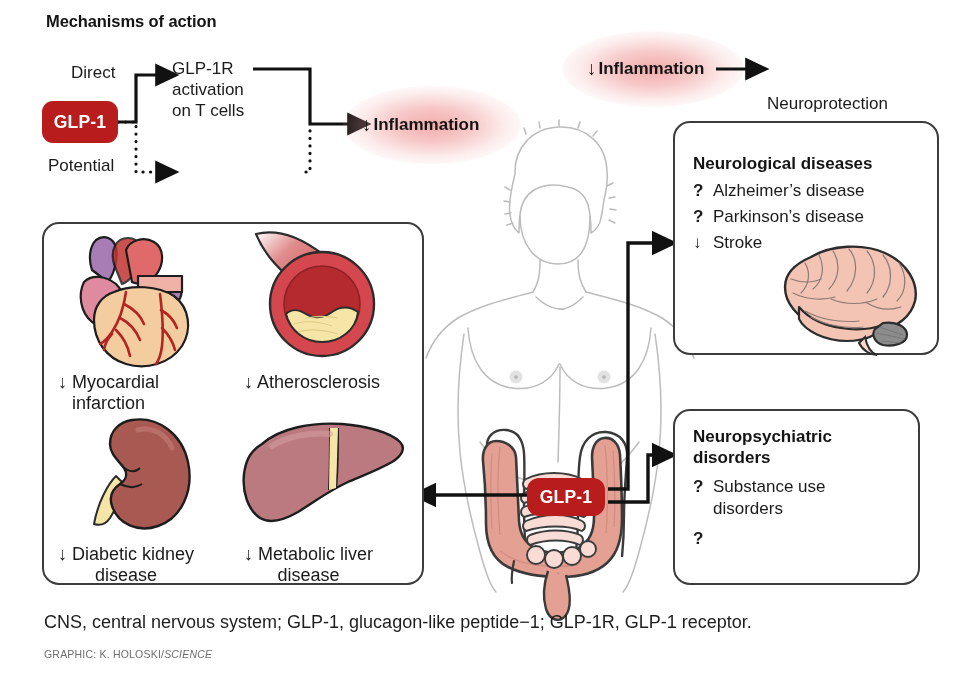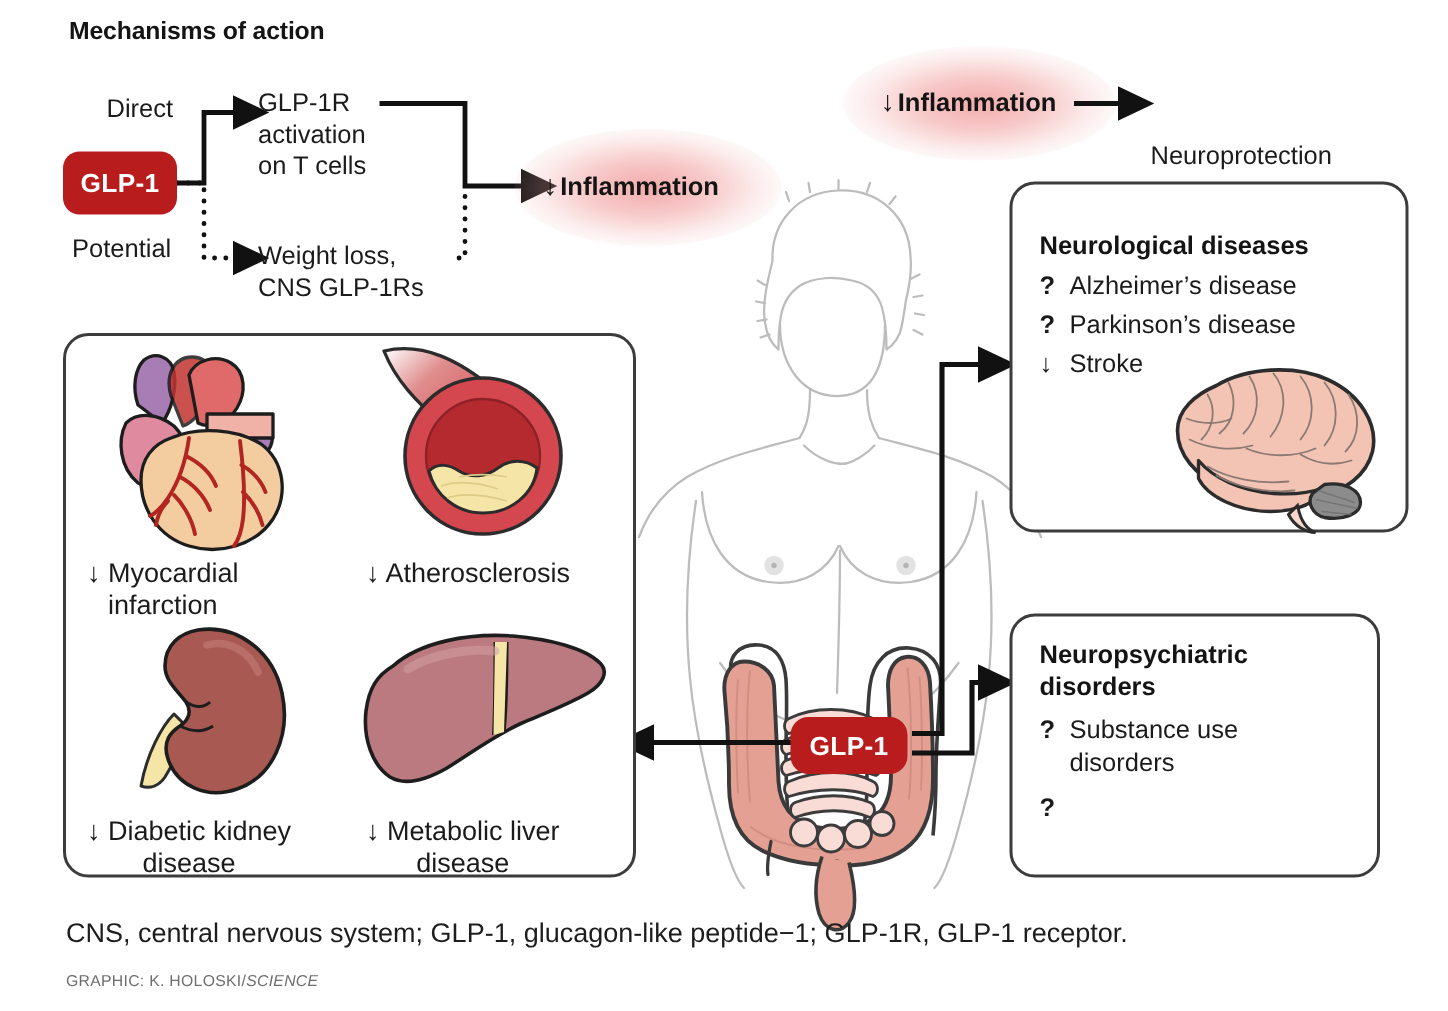--- a/index.html
+++ b/index.html
@@ -92,22 +92,20 @@
   </svg>
 
   <div class="abs pill" style="left:42px;top:101px;width:76px;height:42px;">GLP-1</div>
 
   <div class="abs txt" style="left:71px;top:62px;">Direct</div>
   <div class="abs txt" style="left:48px;top:155px;">Potential</div>
 
   <div class="abs txt" style="left:172px;top:58px;">GLP-1R
 activation
 on T cells</div>
-  <div class="abs txt" style="left:172px;top:160px;">Weight loss,
-CNS GLP-1Rs</div>
 
   <div class="glow-wrap" style="left:362px;top:110px;width:140px;height:30px;">
     <div class="glow-bg" style="width:178px;height:78px;"></div>
     <span class="glow-text" style="font-weight:normal;font-size:19px;margin-right:2px;">↓</span>
     <span class="glow-text">Inflammation</span>
   </div>
 
   <div class="glow-wrap" style="left:587px;top:54px;width:132px;height:30px;">
     <div class="glow-bg" style="width:182px;height:76px;"></div>
     <span class="glow-text" style="font-weight:normal;font-size:19px;margin-right:2px;">↓</span>

